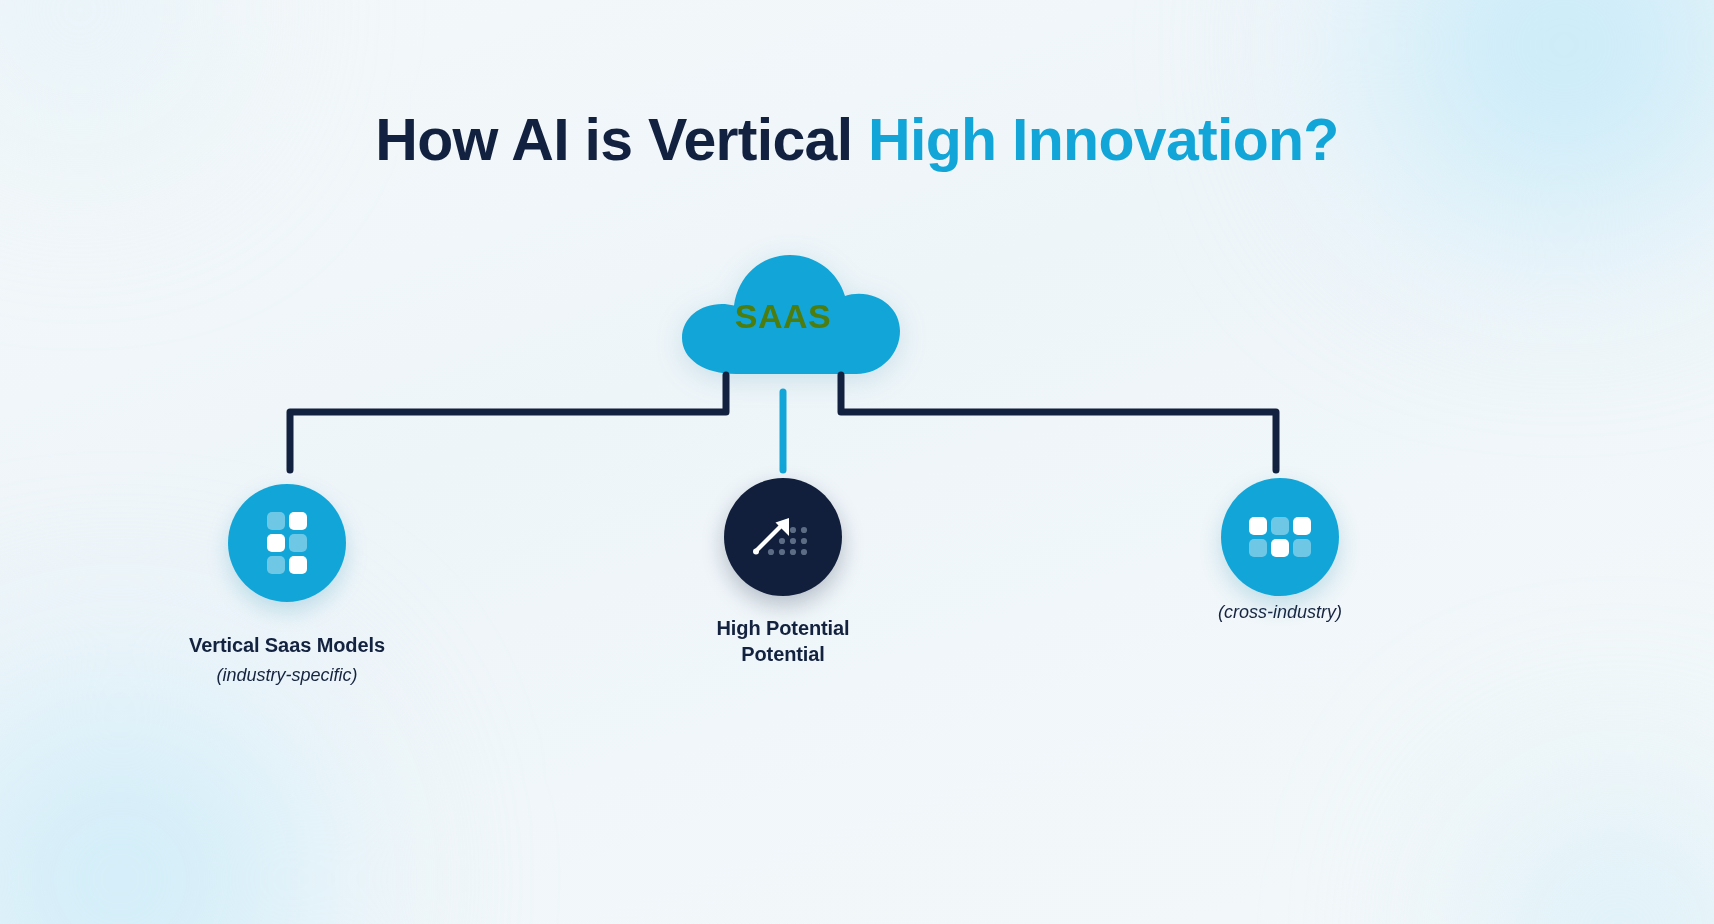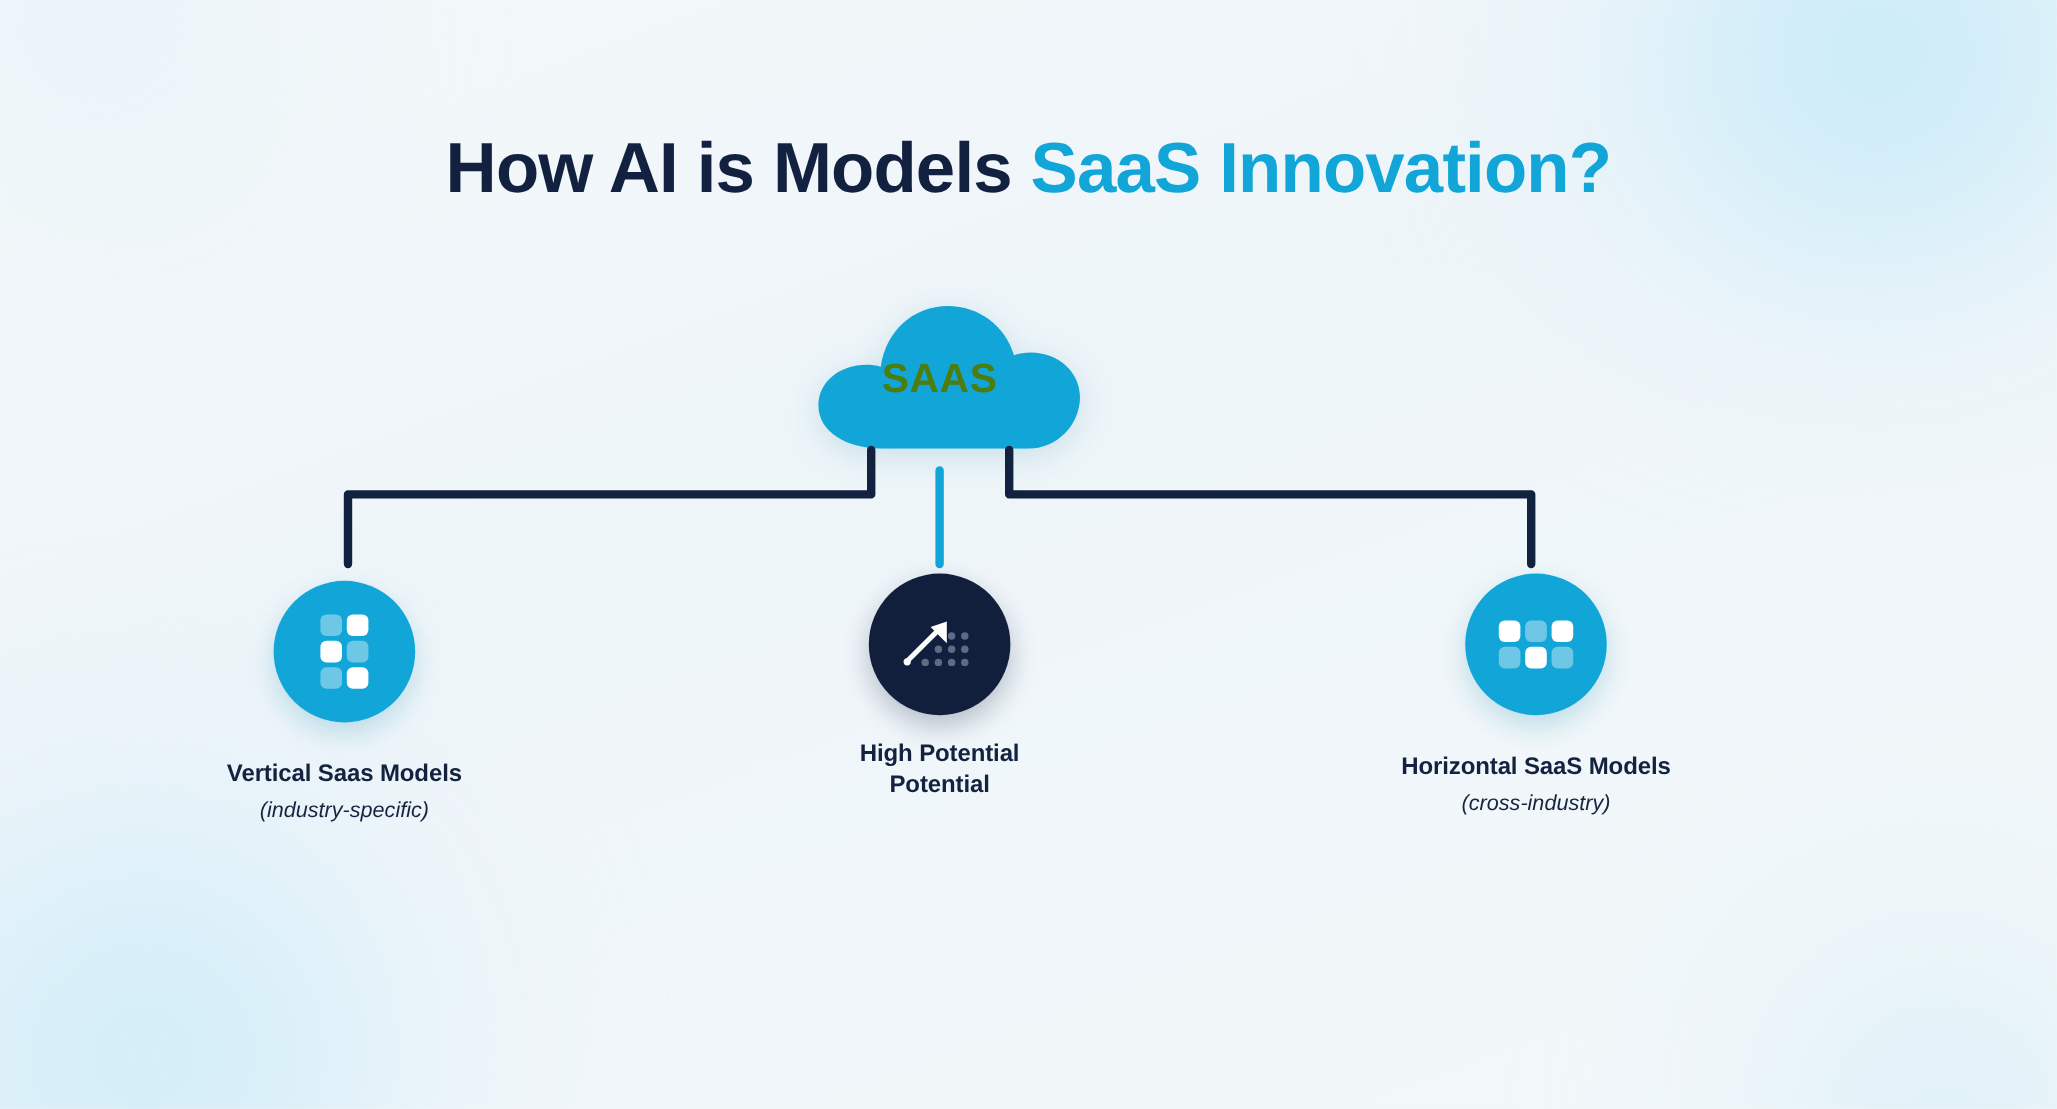--- a/index.html
+++ b/index.html
@@ -71,21 +71,21 @@
 
 <div id="stage">
 
   <div class="bg-base"></div>
   <div class="glow glow-tr"></div>
   <div class="glow glow-bl"></div>
   <div class="glow glow-br"></div>
   <div class="glow glow-tl"></div>
 
   <div class="title-wrap">
-    <span class="title t-dark">How AI is Models</span><span class="title">&nbsp;</span><span class="title t-accent">SaaS Innovation?</span>
+    <span class="title t-dark">How AI is Vertical</span><span class="title">&nbsp;</span><span class="title t-accent">High Innovation?</span>
   </div>
 
   <div class="cloud-wrap">
     <svg class="cloud-svg" viewBox="0 0 238 131">
       <path fill="#12a6d8" d="
         M 72 131
         C 40 131 18 116 18 95
         C 18 75 36 61 58 61
         C 62 61 66 61.5 70 62.6
         C 74 33 97 12 126 12
@@ -155,17 +155,16 @@
     <div class="circle circle-cyan">
       <div class="grid-icon grid-3x2">
         <div class="cell cell-on"></div>
         <div class="cell cell-off"></div>
         <div class="cell cell-on"></div>
         <div class="cell cell-off"></div>
         <div class="cell cell-on"></div>
         <div class="cell cell-off"></div>
       </div>
     </div>
-    <div class="node-title">Horizontal SaaS Models</div>
     <div class="node-sub">(cross-industry)</div>
   </div>
 
 </div>
 
 </body></html>

